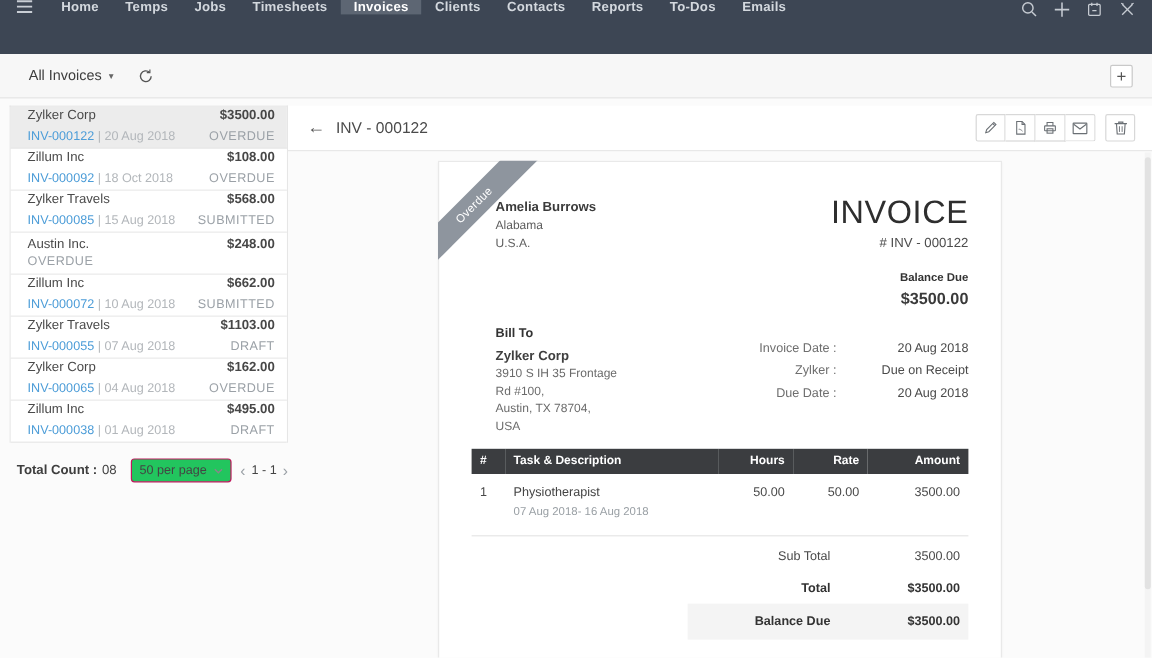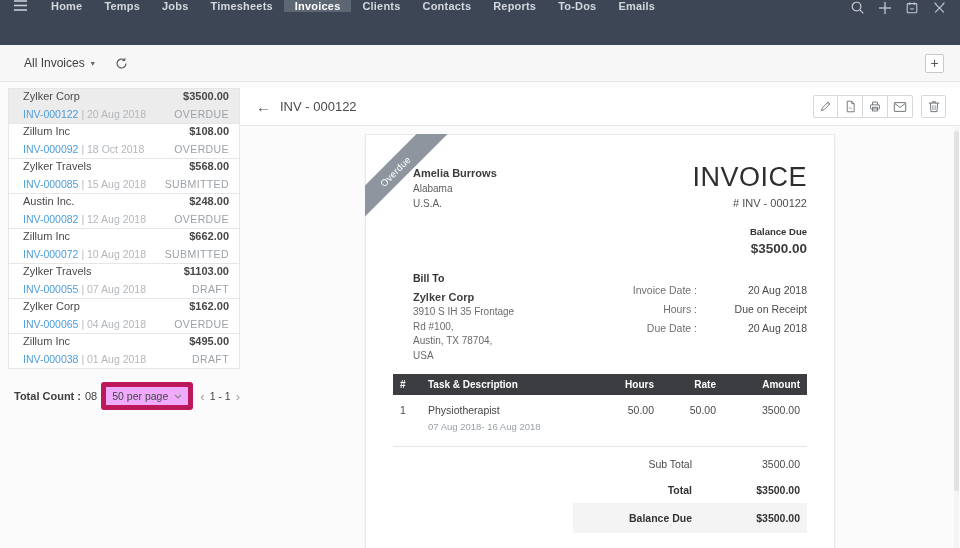--- a/index.html
+++ b/index.html
@@ -41,21 +41,21 @@
   .inv-row { display:flex; justify-content:space-between; align-items:baseline; }
   .inv-client { font-size:11px; color:#4a4a4a; }
   .inv-amount { font-size:11px; font-weight:700; color:#474747; }
   .inv-number { font-size:10.5px; color:#4d9dd8; }
   .inv-date { font-size:10.5px; color:#b3b7bb; }
   .inv-status { font-size:10.5px; color:#9ba1a7; letter-spacing:.4px; }
 
   .list-footer { padding:13px 0 0 6px; display:flex; align-items:center; font-size:11px; color:#444; }
   .total-count-label { font-weight:700; color:#3e3e3e; }
   .total-count-val { margin-left:4px; }
-  .per-page { margin-left:auto; border:5px solid #be185d; border-radius:3px; background:#f0abfc; padding:3px 6px;
+  .per-page { margin-left:auto; border:1px solid #be185d; border-radius:3px; background:#22c55e; padding:3px 6px;
               font-size:10.5px; color:#444; display:flex; align-items:center; gap:6px; cursor:pointer; }
   .pagination { display:flex; align-items:center; gap:5px; margin-left:7px; font-size:10.5px; color:#444; }
   .page-chevron { color:#9aa0a6; font-size:13px; line-height:1; cursor:pointer; }
 
   
   .detail { flex:1; display:flex; flex-direction:column; position:relative; }
   .detail-header { height:38px; background:#fff; border-bottom:1px solid #e8e8e8; display:flex; align-items:center; padding:0 14px 0 16px; }
   .back { font-size:15px; color:#555; margin-right:9px; cursor:pointer; line-height:1; }
   .detail-title { font-size:13px; color:#4a4a4a; }
   .actions { margin-left:auto; display:flex; align-items:center; }
@@ -226,21 +226,20 @@
               <span><span class="inv-number">INV-000085</span><span class="inv-date"> | 15 Aug 2018</span></span>
               <span class="inv-status">SUBMITTED</span>
             </div>
           </div>
           <div class="inv-item">
             <div class="inv-row">
               <span class="inv-client">Austin Inc.</span>
               <span class="inv-amount">$248.00</span>
             </div>
             <div class="inv-row">
-              <span><span class="inv-number">INV-000082</span><span class="inv-date"> | 12 Aug 2018</span></span>
               <span class="inv-status">OVERDUE</span>
             </div>
           </div>
           <div class="inv-item">
             <div class="inv-row">
               <span class="inv-client">Zillum Inc</span>
               <span class="inv-amount">$662.00</span>
             </div>
             <div class="inv-row">
               <span><span class="inv-number">INV-000072</span><span class="inv-date"> | 10 Aug 2018</span></span>
@@ -372,21 +371,21 @@
                   <div class="billto-line">Austin, TX 78704,</div>
                   <div class="billto-line">USA</div>
                 </div>
             </div>
             <div class="meta" id="meta-rows">
                 <div class="meta-row">
                   <span class="meta-label">Invoice Date :</span>
                   <span class="meta-value">20 Aug 2018</span>
                 </div>
                 <div class="meta-row">
-                  <span class="meta-label">Hours :</span>
+                  <span class="meta-label">Zylker :</span>
                   <span class="meta-value">Due on Receipt</span>
                 </div>
                 <div class="meta-row">
                   <span class="meta-label">Due Date :</span>
                   <span class="meta-value">20 Aug 2018</span>
                 </div>
               </div>
           </div>
 
           <table class="doc-table">

